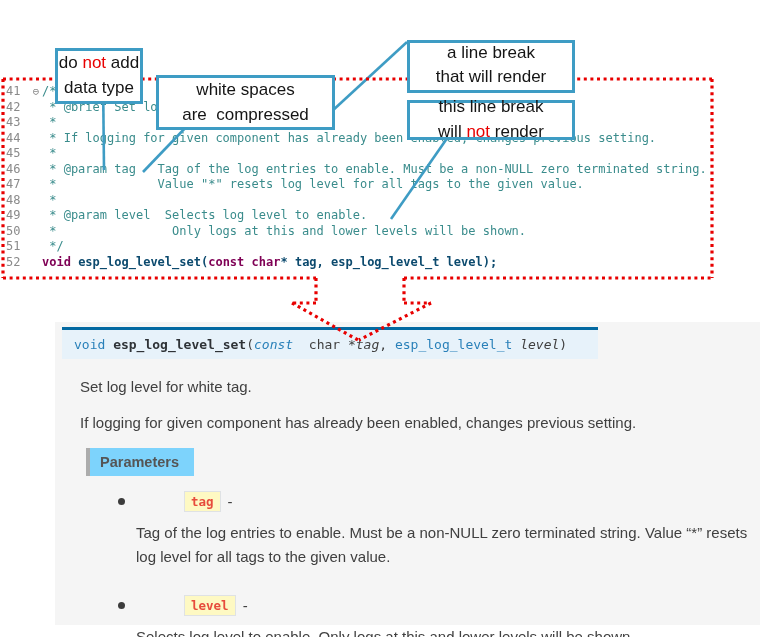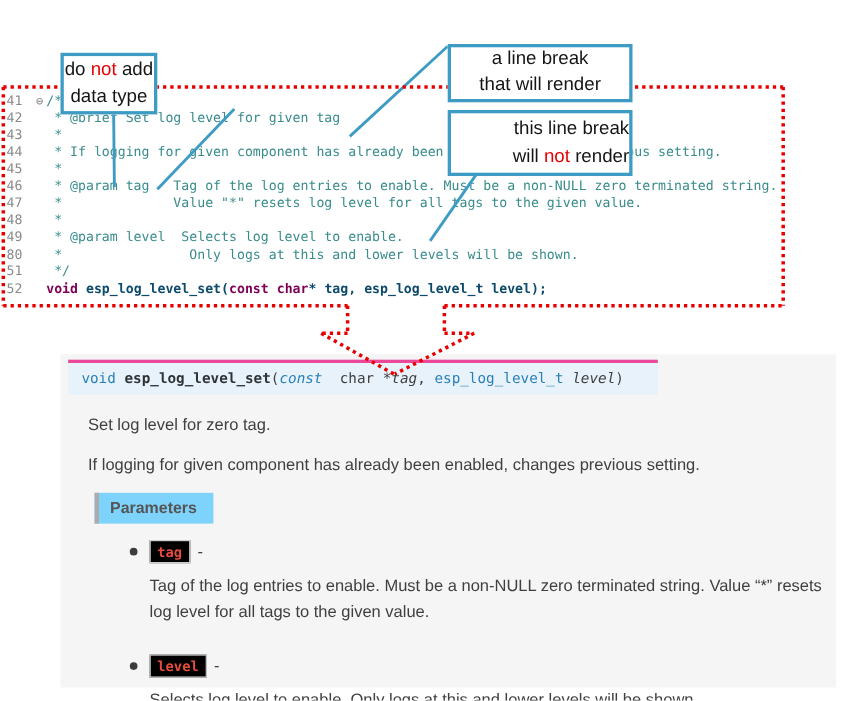--- a/index.html
+++ b/index.html
@@ -18,21 +18,21 @@
     position:absolute; z-index:3; background:#ffffff;
     border:3px solid #3e9cc4; color:#151515;
     display:flex; flex-direction:column; justify-content:center; align-items:center;
     font-size:17px; line-height:1.45; text-align:center;margin-top:31px;
   }
   .callout .cline { white-space:pre; }
   .callout .red { color:#e80000; }
   #callout-1 { left:55px;  top:17px; width:88px;  height:56px; }
   #callout-2 { left:156px; top:44px; width:179px; height:55px; }
   #callout-3 { left:407px; top:9px;  width:168px; height:53px;justify-content:flex-end; }
-  #callout-4 { left:407px; top:69px; width:168px; height:60px;align-items:flex-end; }
+  #callout-4 { left:407px; top:69px; width:168px; height:40px; }
 
   
   #code {
     position:absolute; left:6px; top:84px; z-index:1;
     font-family:"DejaVu Sans Mono","Liberation Mono",monospace;
     font-size:12px; line-height:15.5px;
   }
   .code-line { display:flex; height:15.5px; }
   .gutter { width:24px; text-align:left; color:#8a8a8a; flex:none; }
   .fold   { width:12px; color:#8a8a8a; font-size:11px; text-align:center; flex:none; }
@@ -41,21 +41,21 @@
   .kw { color:#7f0055; font-weight:bold; }
   .pl { color:#0c4a6e; font-weight:bold; }
 
   
   #docs {
     position:absolute; left:55px; top:322px; width:705px; height:303px;
     background:#f5f5f5; z-index:1; color:#404040;
   }
   #signature {
     margin:5px 0 0 7px; width:536px;
-    border-top:3px solid #ec4899; background:#e7f2fa;
+    border-top:3px solid #0369a1; background:#e7f2fa;
     padding:7px 8px 7px 12px;
     font-family:"DejaVu Sans Mono","Liberation Mono",monospace;
     font-size:13px; white-space:pre; color:#404040;
   }
   .sig-blue { color:#2980b9; }
   .sig-name { color:#2f3337; font-weight:bold; }
   .sig-it   { font-style:italic; color:#404040; }
   .sig-kw   { color:#2980b9; font-style:italic; }
   .docp { margin:19px 0 0 25px; font-size:15px; }
   #params-heading {
@@ -63,21 +63,21 @@
     border-left:4px solid #acacac; background:#7dd3fc;
     padding:6px 15px 6px 10px; font-size:14.5px; font-weight:bold; color:#555555;
   }
   .param-item { margin:15px 0 0 63px; }
   .param-item + .param-item { margin-top:26px; }
   .param-head { display:flex; align-items:center; }
   .bullet { width:7px; height:7px; border-radius:50%; background:#3c3c3c; margin-right:11px; flex:none; }
   .literal {
     font-family:"DejaVu Sans Mono","Liberation Mono",monospace;
     font-size:12.5px; font-weight:bold; color:#e74c3c;
-    background:#000000; border:1px solid #dfe2e4; padding:2px 6px;
+    background:#fef9c3; border:1px solid #dfe2e4; padding:2px 6px;margin-left:48px;
   }
   .dash { margin-left:7px; color:#404040; font-size:15px; }
   .param-desc { margin:9px 0 16px 18px; width:628px; font-size:15px; line-height:1.6; }
 </style>
 </head>
 <body>
 
 <div id="stage">
 
   <svg id="overlay" width="767" height="637" viewBox="0 0 767 637">
@@ -104,20 +104,24 @@
       <path d="M404 278 V303"></path>
       <path d="M404 303 H431"></path>
       <path d="M431 303 L359 340"></path>
     </g>
   </svg>
 
   <div class="callout" id="callout-1">
     <div class="cline"><span>do </span><span class="red">not</span><span> add</span></div>
     <div class="cline">data type</div>
   </div>
+  <div class="callout" id="callout-2">
+    <div class="cline">white spaces</div>
+    <div class="cline">are  compressed</div>
+  </div>
   <div class="callout" id="callout-3">
     <div class="cline">a line break</div>
     <div class="cline">that will render</div>
   </div>
   <div class="callout" id="callout-4">
     <div class="cline">this line break</div>
     <div class="cline"><span>will </span><span class="red">not</span><span> render</span></div>
   </div>
 
   <div id="code">
@@ -160,40 +164,40 @@
         <span class="gutter">48</span>
         <span class="fold"></span>
         <span class="ctext comment"> *</span>
       </div>
     <div class="code-line">
         <span class="gutter">49</span>
         <span class="fold"></span>
         <span class="ctext comment"> * @param level  Selects log level to enable.</span>
       </div>
     <div class="code-line">
-        <span class="gutter">80</span>
+        <span class="gutter">50</span>
         <span class="fold"></span>
         <span class="ctext comment"> *                Only logs at this and lower levels will be shown.</span>
       </div>
     <div class="code-line">
         <span class="gutter">51</span>
         <span class="fold"></span>
         <span class="ctext comment"> */</span>
       </div>
     <div class="code-line">
         <span class="gutter">52</span>
         <span class="fold"></span>
         <span class="ctext"><span class="kw">void</span><span class="pl"> esp_log_level_set(</span><span class="kw">const</span><span class="pl"> </span><span class="kw">char</span><span class="pl">* tag, esp_log_level_t level);</span></span>
       </div>
   </div>
 
   <div id="docs">
     <div id="signature"><span class="sig-blue">void </span><span class="sig-name">esp_log_level_set</span><span>(</span><span class="sig-kw">const</span><span>  char </span><span class="sig-it">*tag</span><span>, </span><span class="sig-blue">esp_log_level_t </span><span class="sig-it">level</span><span>)</span></div>
 
-    <p class="docp">Set log level for zero tag.</p>
+    <p class="docp">Set log level for white tag.</p>
     <p class="docp">If logging for given component has already been enabled, changes previous setting.</p>
 
     <div id="params-heading">Parameters</div>
 
     <div class="param-item">
       <div class="param-head">
         <span class="bullet"></span>
         <span class="literal">tag</span>
         <span class="dash">-</span>
       </div>

